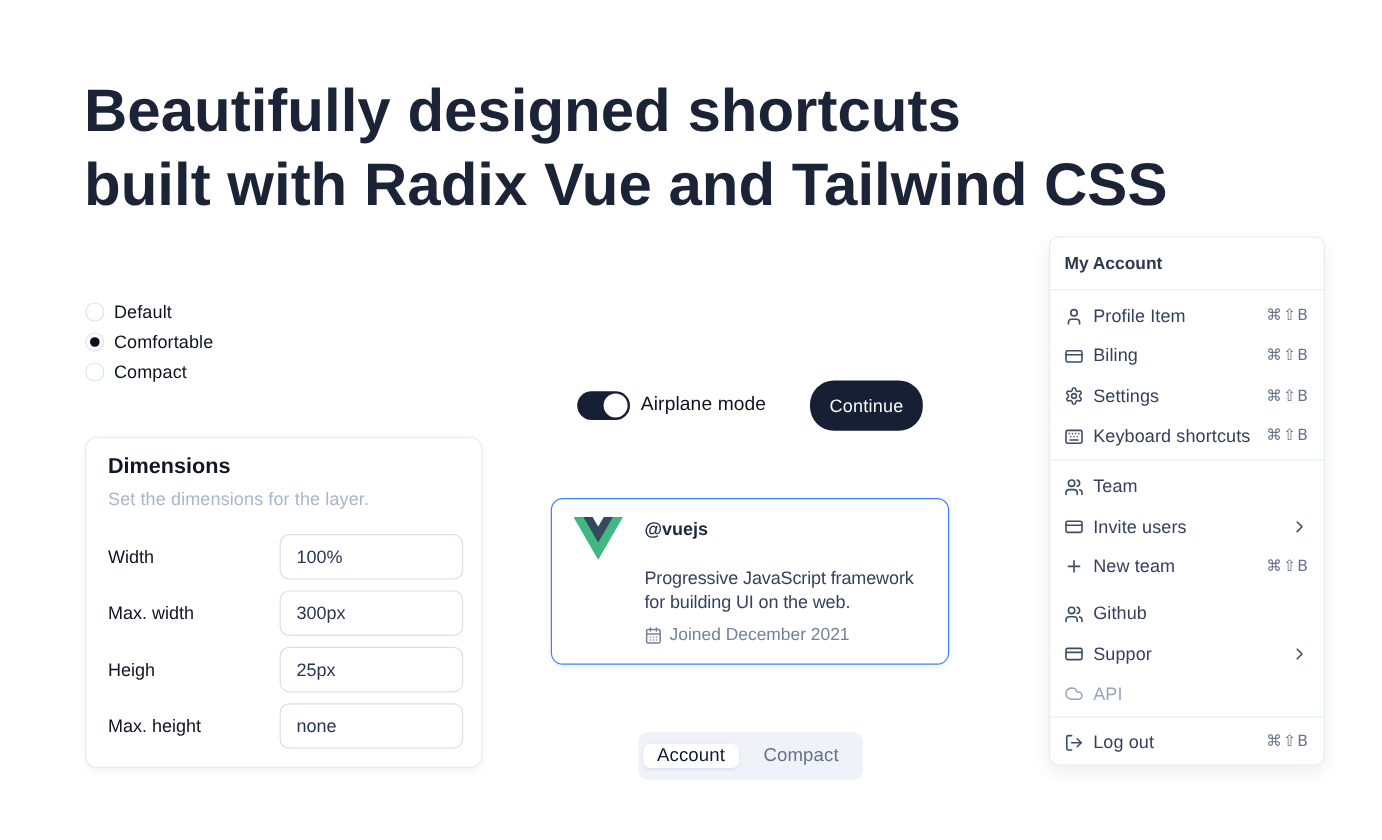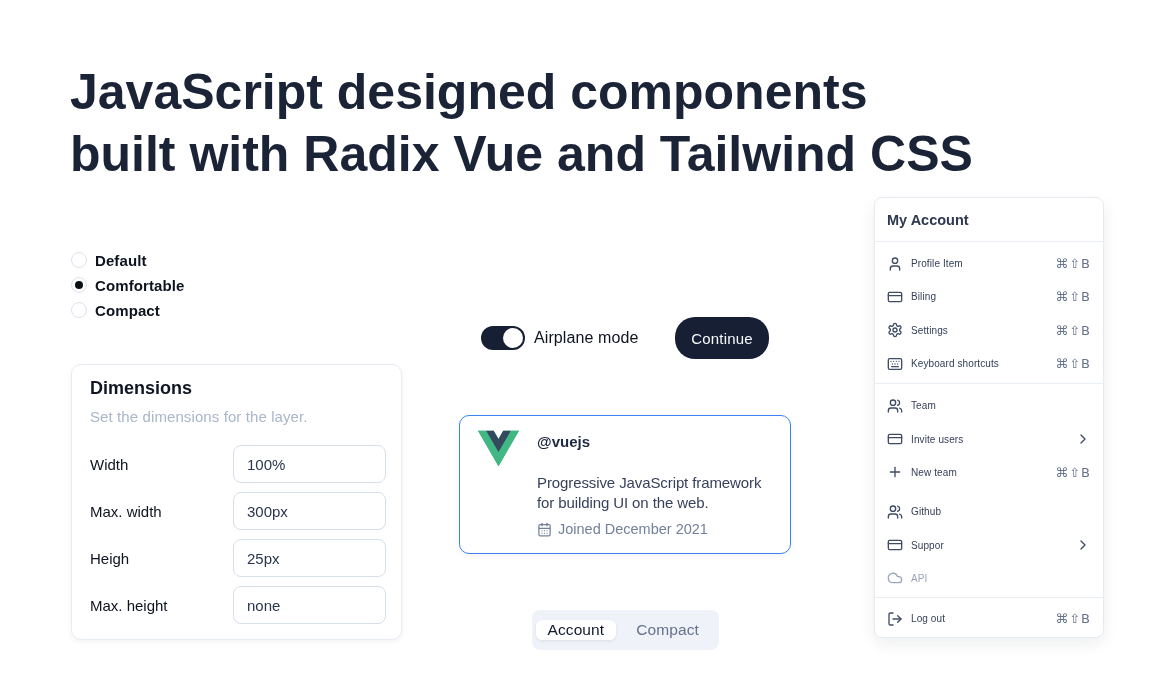--- a/index.html
+++ b/index.html
@@ -15,21 +15,21 @@
   .col-left  { position:absolute; left:71px;  top:197px; width:331px; }
   .col-mid   { position:absolute; left:459px; top:197px; width:332px; }
   .col-right { position:absolute; left:874px; top:197px; width:230px; }
 
   
   .radio-group { margin-top:55px; }
   .radio-row { display:flex; align-items:center; height:16px; margin-bottom:9px; cursor:default; }
   .radio-circle { width:16px; height:16px; border-radius:50%; border:1.5px solid #dbe3ef;
     background:#fff; display:flex; align-items:center; justify-content:center; flex:0 0 16px; }
   .radio-dot { width:8px; height:8px; border-radius:50%; background:#0b0f17; }
-  .radio-label { margin-left:8px; font-size:15px; color:#0e1320; letter-spacing:0.1px;font-weight:bold; }
+  .radio-label { margin-left:8px; font-size:15px; color:#0e1320; letter-spacing:0.1px; }
 
   
   .dim-card { margin-top:46px; width:331px; background:#fff; border:1px solid #e7ecf3;
     border-radius:10px; box-shadow:0 2px 6px rgba(15,23,42,0.05); padding:13px 15px 15px 18px; }
   .dim-title { font-size:18px; font-weight:700; color:#101623; letter-spacing:0; }
   .dim-sub { margin-top:9px; font-size:15px; color:#a9b6ca; letter-spacing:0.1px; }
   .dim-rows { margin-top:20px; }
   .dim-row { display:flex; align-items:center; height:38px; margin-bottom:9px; }
   .dim-row:last-child { margin-bottom:0; }
   .dim-label { width:102px; font-size:15px; color:#0e1320; flex:0 0 102px; }
@@ -67,34 +67,34 @@
   
   .menu { width:230px; background:#fff; border:1px solid #e6ebf2; border-radius:8px;
     box-shadow:0 6px 16px rgba(15,23,42,0.07); padding:4px 4px 2px 4px; }
   .menu-label { height:36px; display:flex; align-items:center; padding:0 8px;
     font-size:14.5px; font-weight:700; color:#2e3950; }
   .menu-sep { height:1px; background:#e9eef4; margin:3px -4px 5px -4px; }
   .menu-sep.last { margin:2px -4px 4px -4px; }
   .menu-gap { height:6px; }
   .menu-item { height:33.3px; display:flex; align-items:center; padding:0 8px; border-radius:4px; cursor:pointer; }
   .menu-item .mi-icon { width:16px; height:16px; flex:0 0 16px; color:#3f4c66; }
-  .menu-item .mi-label { margin-left:8px; font-size:10px; color:#35415a; letter-spacing:0.1px; }
+  .menu-item .mi-label { margin-left:8px; font-size:15px; color:#35415a; letter-spacing:0.1px; }
   .menu-item .mi-right { margin-left:auto; font-size:13px; color:#67748c;
     font-family:"DejaVu Sans", sans-serif; letter-spacing:1px; }
   .menu-item .mi-chevron { margin-left:auto; width:16px; height:16px; color:#3f4c66; }
   .menu-item.disabled .mi-icon, .menu-item.disabled .mi-label { color:#9aa6ba; }
   svg.stroke-ic { fill:none; stroke:currentColor; stroke-width:2; stroke-linecap:round; stroke-linejoin:round; }
 </style>
 </head>
 <body>
 
 <div class="page">
 
   <h1 class="heading">
-    <span>JavaScript designed components</span><br>
+    <span>Beautifully designed shortcuts</span><br>
     <span>built with Radix Vue and Tailwind CSS</span>
   </h1>
 
   <div class="col-left">
     <div class="radio-group">
       <div class="radio-row">
         <span class="radio-circle"></span>
         <span class="radio-label">Default</span>
       </div>
       <div class="radio-row">

